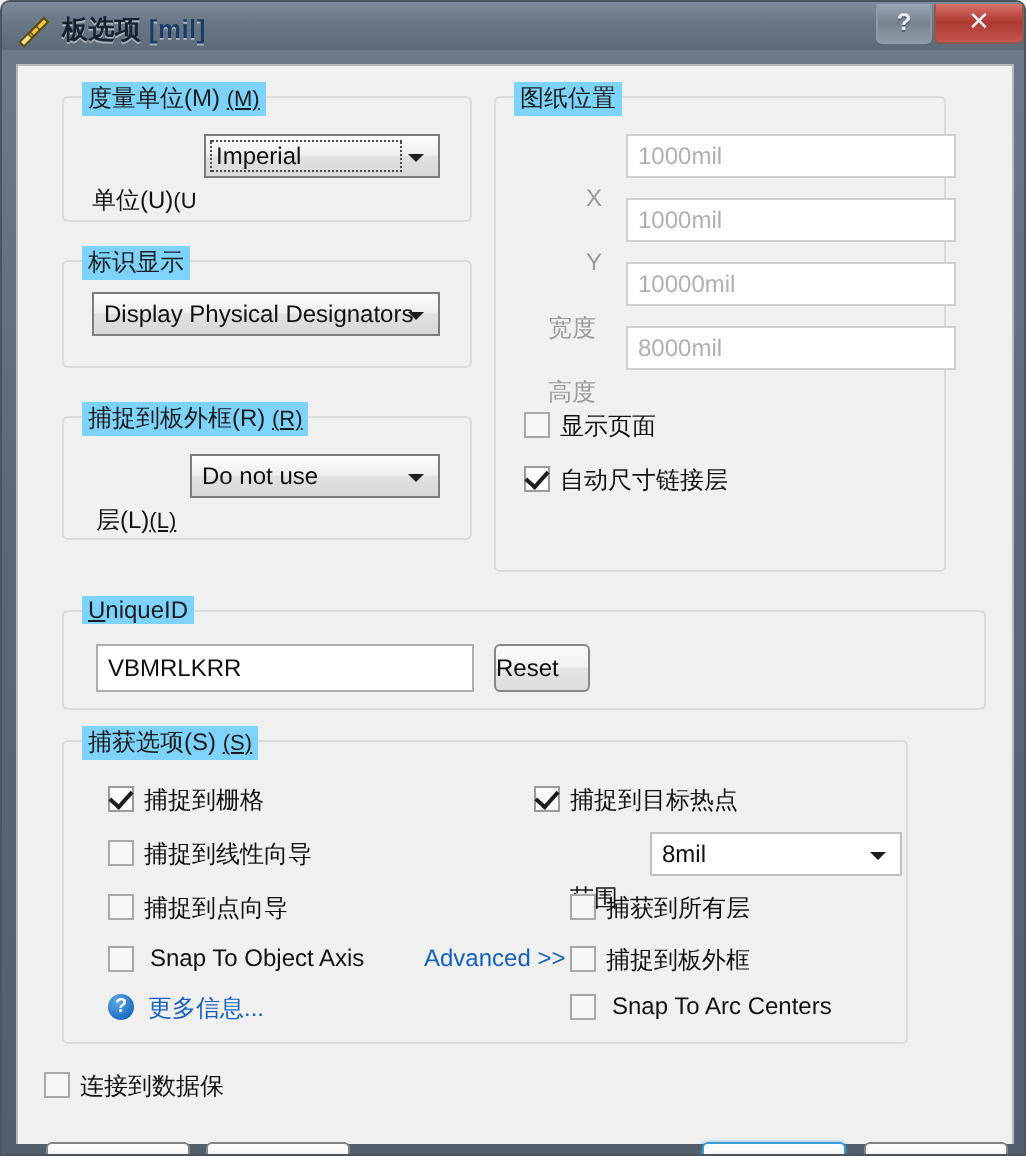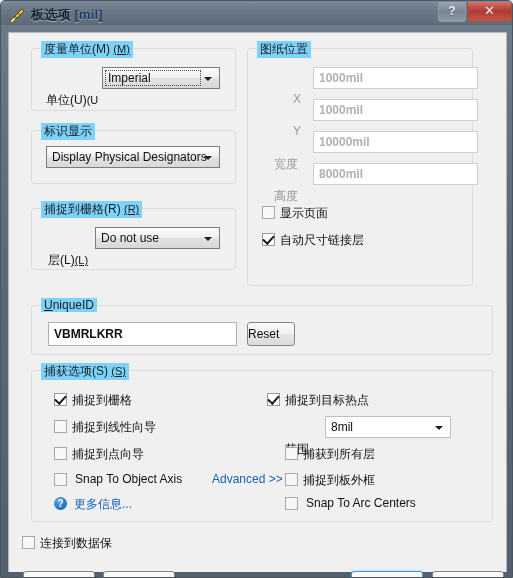--- a/index.html
+++ b/index.html
@@ -166,21 +166,20 @@
     height: 22px;
     background: #ffffff;
     border: 1px solid #aeaeae;
   }
   .field .val {
     position: absolute;
     left: 5px; top: 3px;
     font-size: 12px;
     color: #101010;
     white-space: nowrap;
-    font-weight: bold;
   }
   .field.disabled { border-color: #cfcfcf; }
   .field.disabled .val { color: #b0b0b0; }
   
   .cbrow {
     position: absolute;
     height: 16px;
     white-space: nowrap;
     cursor: default;
   }
@@ -292,21 +291,21 @@
     <div class="group" style="left:22px; top:97px; width:205px; height:54px;">
       <div class="group-title">标识显示</div>
       <div class="combo" style="left:14px; top:15px; width:174px;">
         <span class="val">Display Physical Designators</span>
         <span class="arrow"></span>
       </div>
     </div>
 
     <div class="group" style="left:22px; top:175px; width:205px; height:62px;">
       <div class="group-title">
-        <span>捕捉到栅格(R)</span>
+        <span>捕捉到板外框(R)</span>
         <span class="acc sm">(R)</span>
       </div>
       <div class="lbl" style="left:16px; top:22px;">
         <span>层(L)</span><span class="sm acc">(L)</span>
       </div>
       <div class="combo" style="left:63px; top:18px; width:125px;">
         <span class="val">Do not use</span>
         <span class="arrow"></span>
       </div>
     </div>
@@ -352,21 +351,21 @@
         <span class="acc">U</span><span>niqueID</span>
       </div>
       <div class="field" style="left:16px; top:16px; width:189px; height:24px;">
         <span class="val" style="top:4px;">VBMRLKRR</span>
       </div>
       <div class="button" style="left:215px; top:16px; width:48px; height:24px;">
         <span>Reset</span>
       </div>
     </div>
 
-    <div class="group" style="left:22px; top:337px; width:462px; height:152px;">
+    <div class="group" style="left:22px; top:337px; width:423px; height:152px;">
       <div class="group-title">
         <span>捕获选项(S)</span>
         <span class="acc sm">(S)</span>
       </div>
 
       <div class="cbrow" style="left:22px; top:21px;">
         <span class="cbbox">
             <i class="tick"></i>
           </span>
         <span class="cblabel">捕捉到栅格</span>

